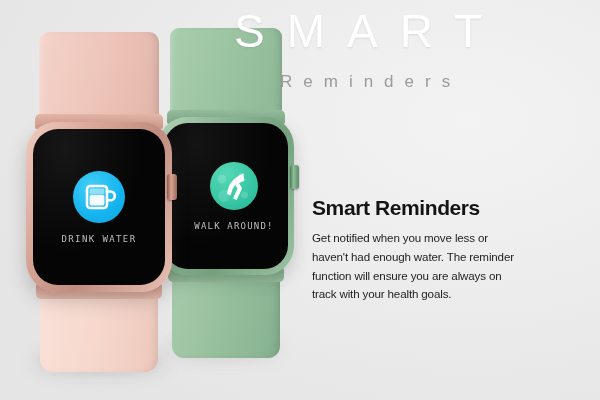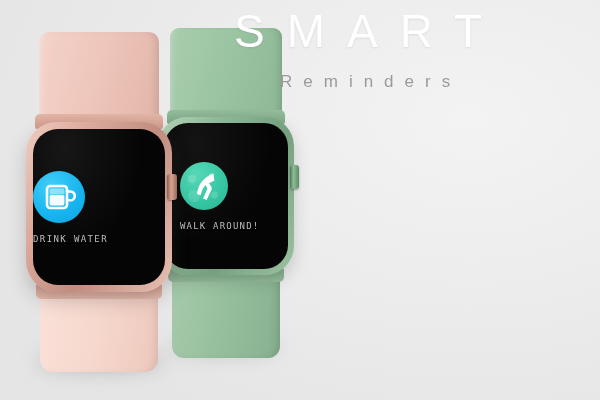--- a/index.html
+++ b/index.html
@@ -112,21 +112,21 @@
     border-radius:3px;
     background:linear-gradient(90deg,#8e5f52,#d9a393 42%,#9c6b5c);
     box-shadow:0 1px 2px rgba(0,0,0,.32);
   }
   #watch-pink .lug-t{position:absolute;left:50%;transform:translateX(-50%);top:82px;width:128px;height:15px;border-radius:5px 5px 2px 2px;background:linear-gradient(180deg,#e3b6a8,#cf9a8b);}
   #watch-pink .lug-b{position:absolute;left:50%;transform:translateX(-50%);top:252px;width:126px;height:15px;border-radius:2px 2px 5px 5px;background:linear-gradient(180deg,#cf9a8b,#e6bcae);}
 
   
   .screen-inner{
     position:absolute;inset:0;display:flex;flex-direction:column;
-    justify-content:center;gap:11px;text-decoration:underline;
+    align-items:center;justify-content:center;gap:11px;text-decoration:underline;
   }
   .badge{border-radius:50%;position:relative;flex:none;}
   .badge-water{width:52px;height:52px;background:radial-gradient(circle at 35% 28%, #41cdf7, #15b4ef 60%, #0fa6e0 100%);}
   .badge-walk{width:48px;height:48px;background:radial-gradient(circle at 34% 26%, #57d8b6, #35c5a2 62%, #2ab294 100%);overflow:hidden;}
   .badge svg{position:absolute;inset:0;width:100%;height:100%;}
   .screen-label{
     font-family:"DejaVu Sans Mono","Liberation Mono",monospace;
     font-size:9px;color:#bdbdbd;letter-spacing:1.4px;white-space:nowrap;
   }
   #watch-green .screen-inner{padding-left:16px;}
@@ -195,14 +195,18 @@
         </div>
       </div>
     </div>
   </div>
 
   <div class="hero-wrap">
     <div class="hero-title">SMART</div>
     <div class="hero-sub">Reminders</div>
   </div>
 
+  <div class="copy">
+    <h2 class="copy-title">Smart Reminders</h2>
+    <p class="copy-body">Get notified when you move less or haven't had enough water. The reminder function will ensure you are always on track with your health goals.</p>
+  </div>
 
 </div>
 
 </body></html>

